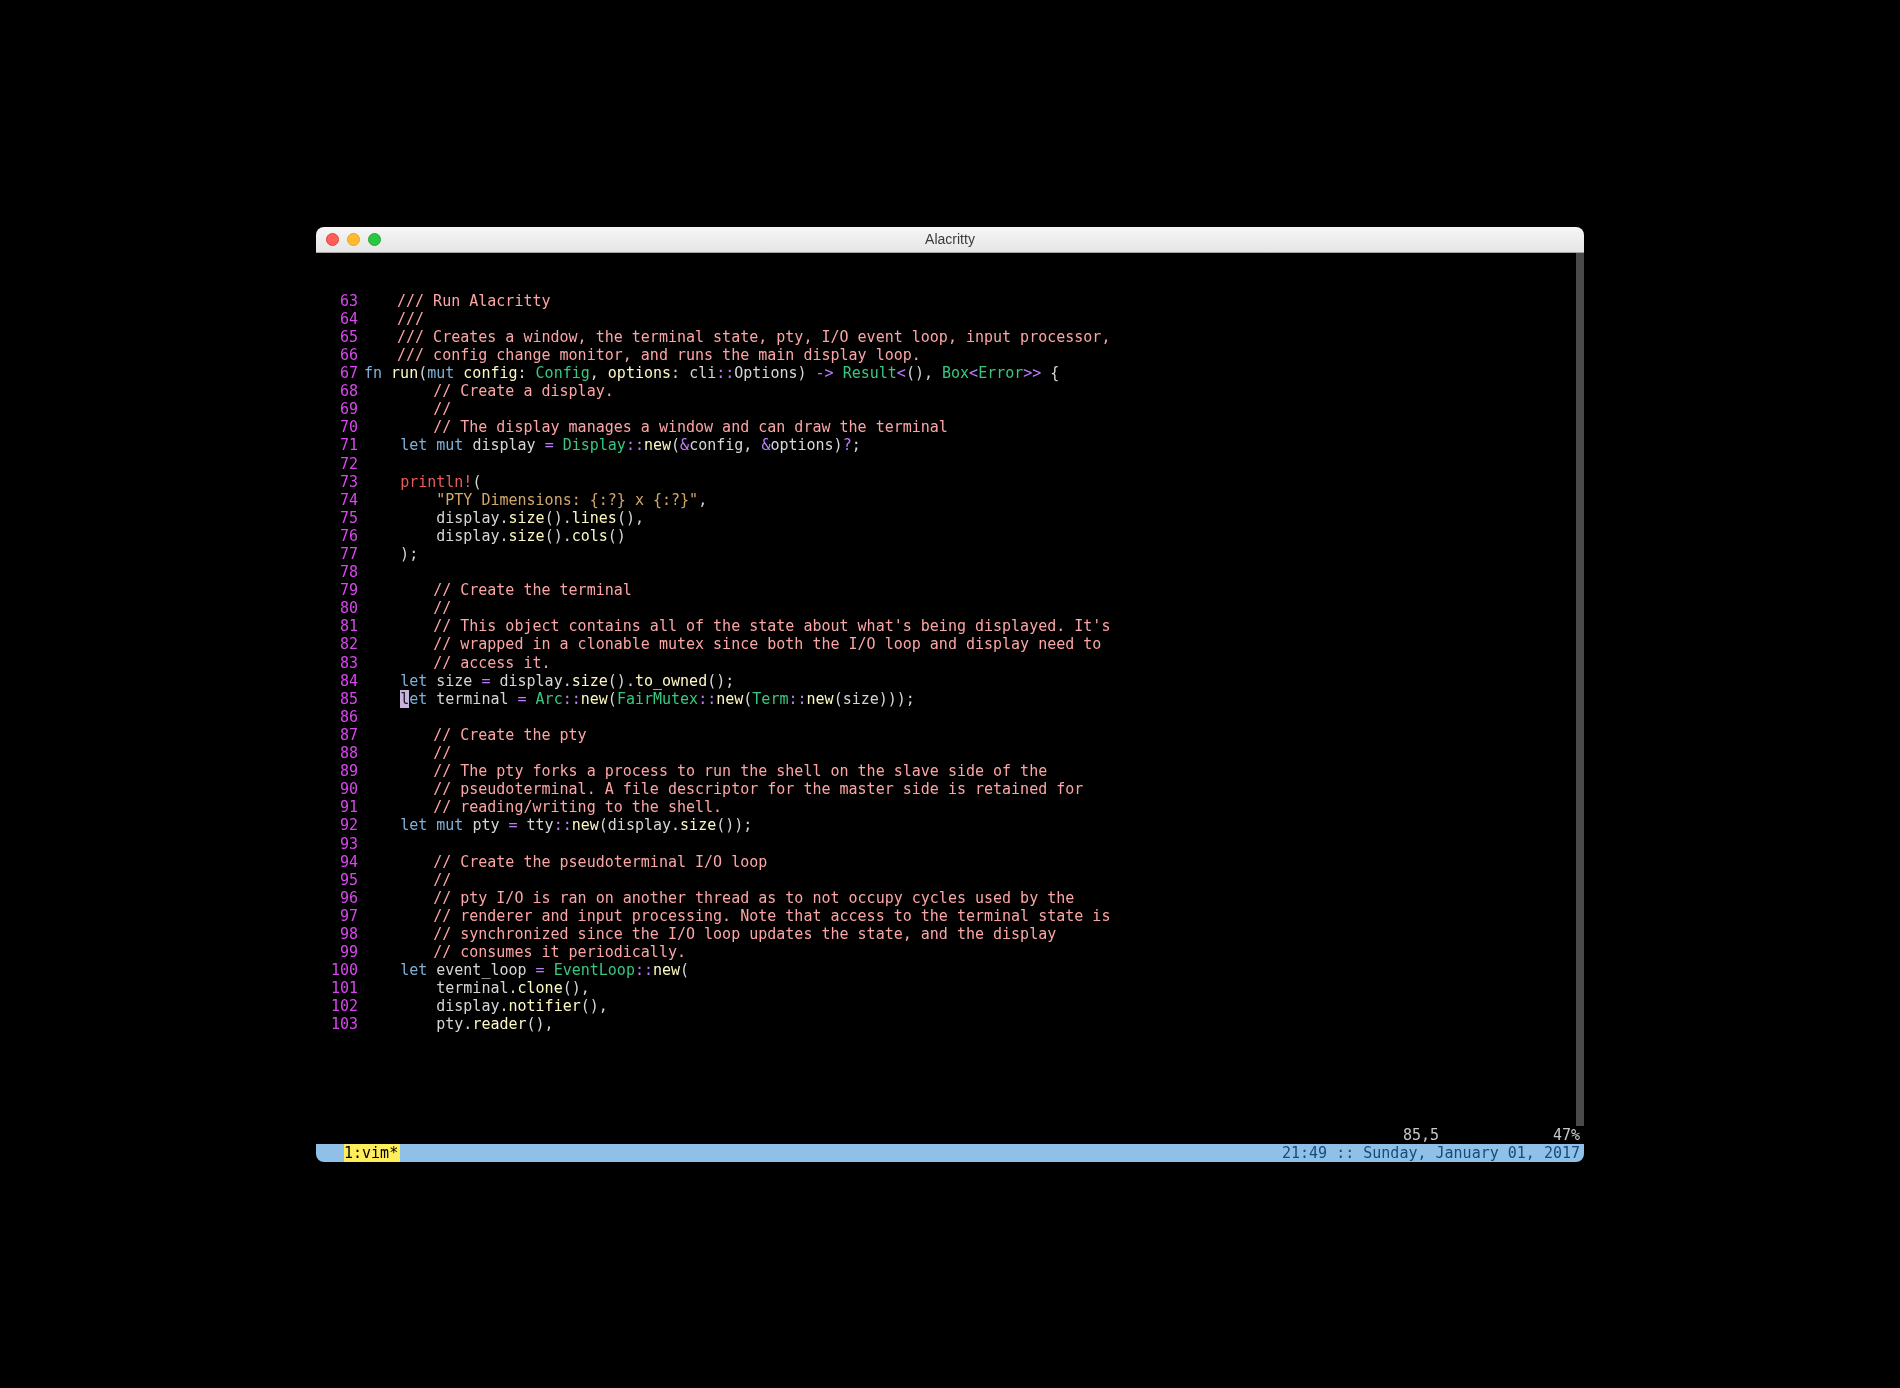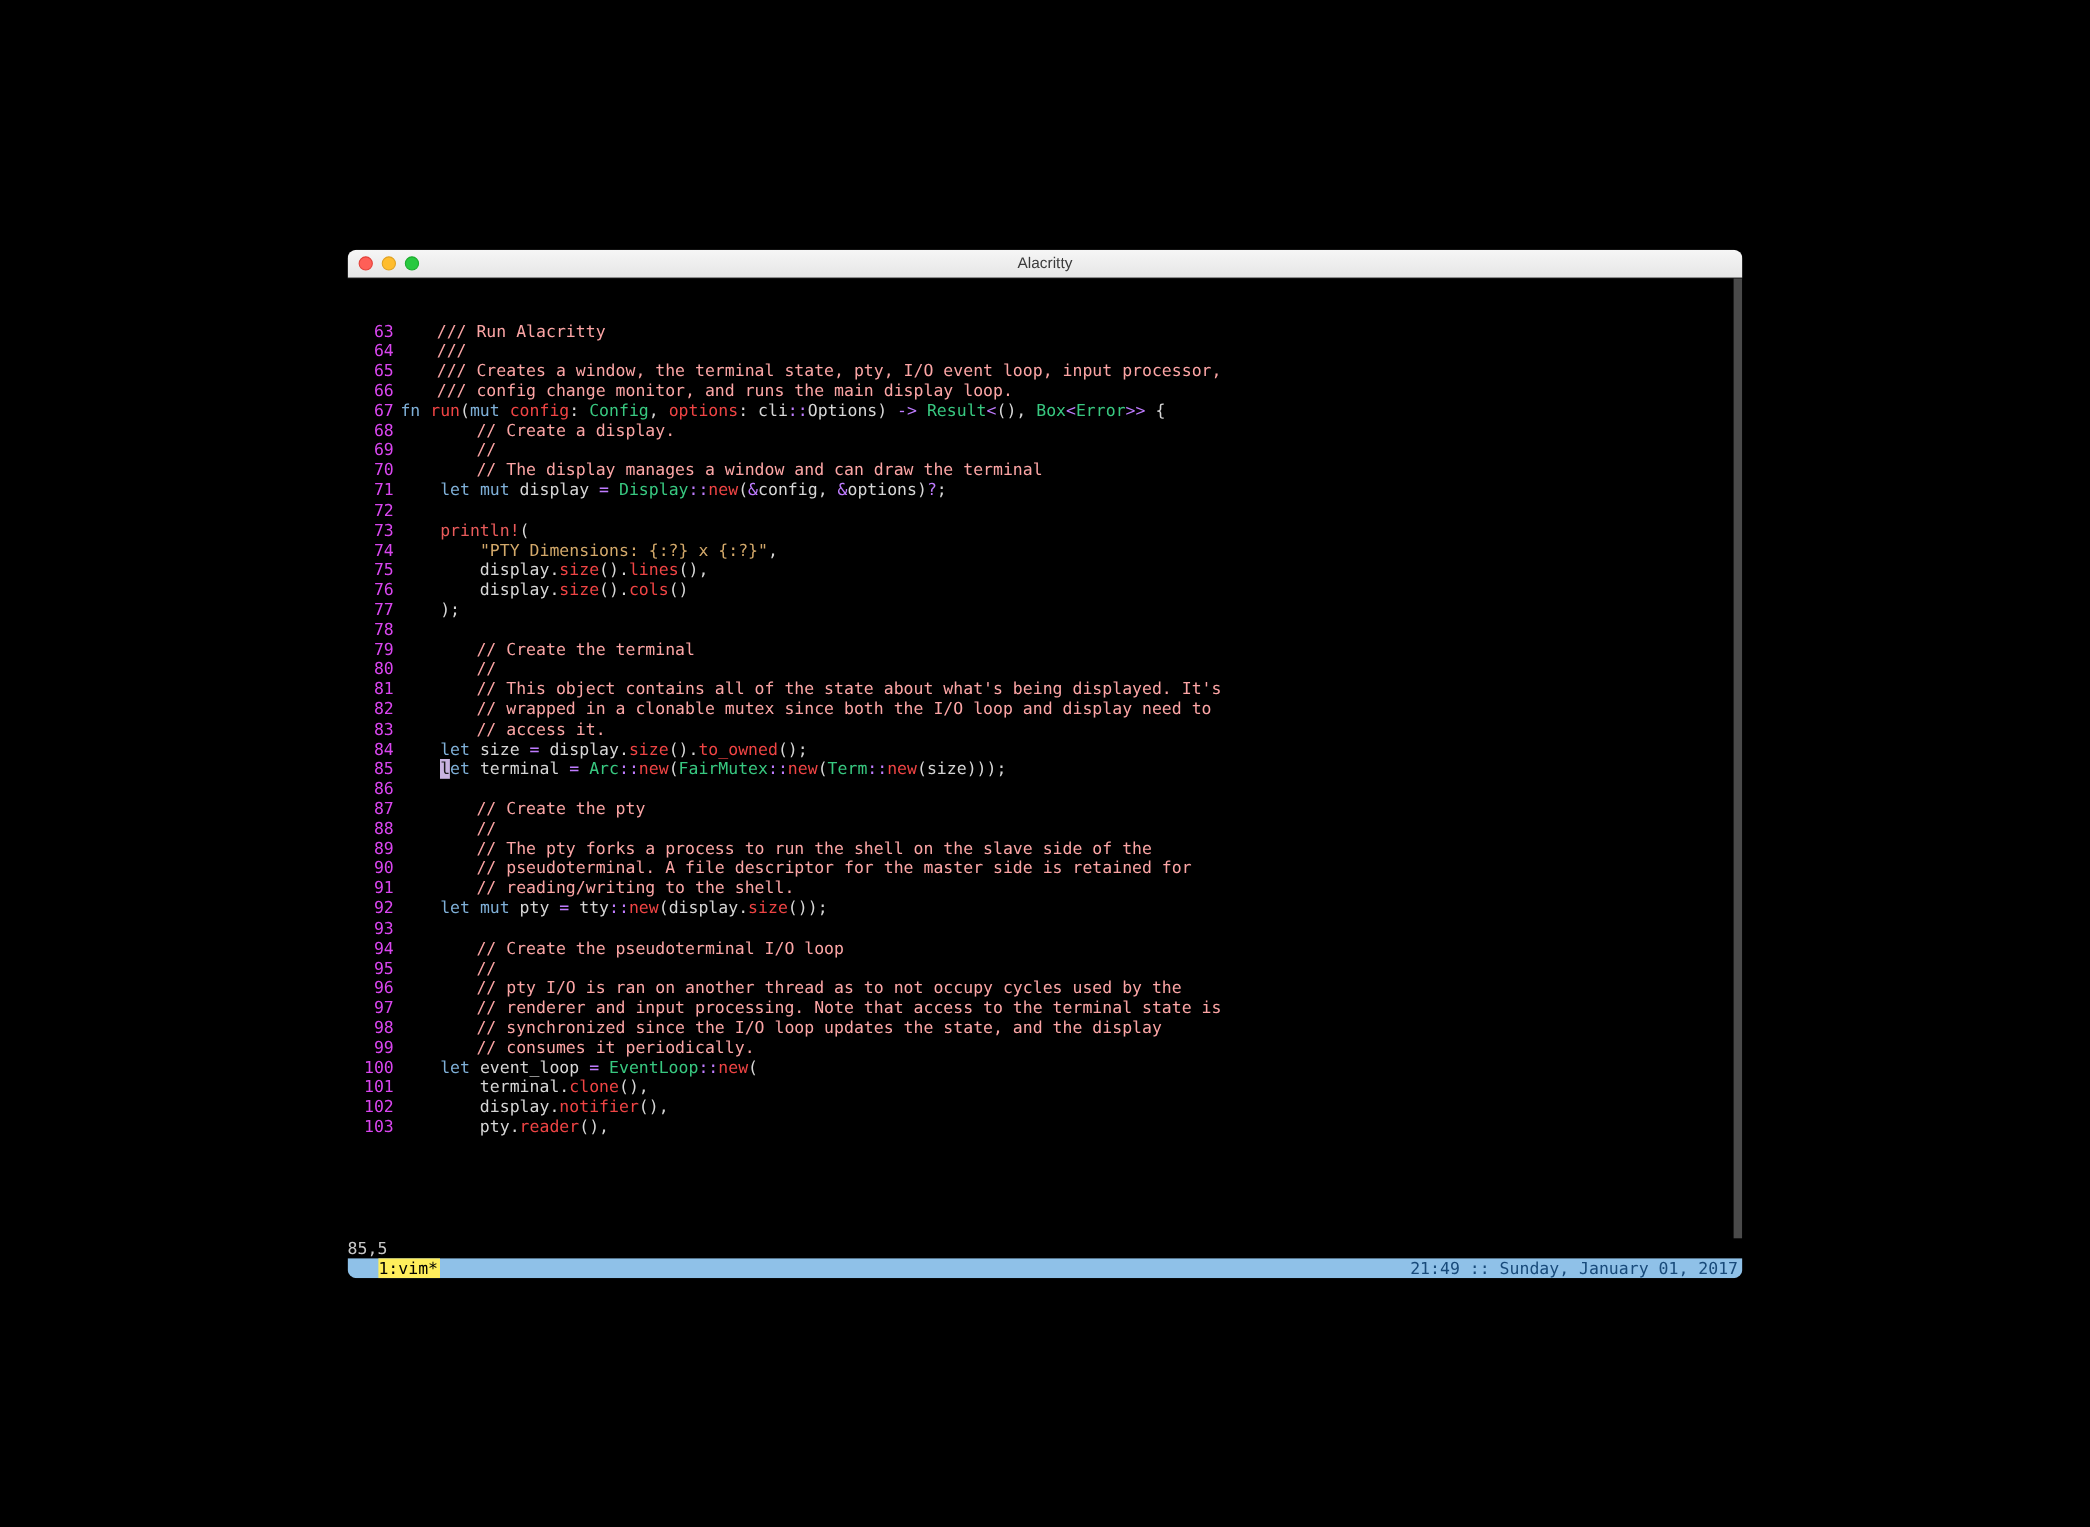--- a/index.html
+++ b/index.html
@@ -81,39 +81,38 @@
       text-align: right;
       padding-right: 0;
       flex: 0 0 auto;
       user-select: none;
     }
     .gap { width: 6px; flex: 0 0 auto; }
     .codetxt { flex: 1; color: #c0c0c0; }
     .c-comment { color: #fca5a5; margin-left: 33px; }
     .c-kw { color: #7fb0d8; } 
     .c-type { color: #38c880; } 
-    .c-fn { color: #ef4444; } 
+    .c-fn { color: #fef9c3; } 
     .c-op { color: #bf7cff; } 
     .c-macro { color: #e85a5a; } 
     .c-str { color: #d2a86a; } 
     .c-normal { color: #d6d6d6; }
     .c-ident { color: #d6d6d6; margin-top: 24px; }
     .cursor {
       background: #c8b3e0;
       color: #1b1b1b;
     }
     .vim-status {
       height: 18px;
       background: #000;
       color: #c8c8c8;
       display: flex;
       padding: 0 4px 0 0;
       font-size: 15px;
       line-height: 18px;
-      flex-direction: column;
     }
     .vim-left { flex: 1; }
     .vim-pos { white-space: pre; width: 150px; }
     .vim-pct { white-space: pre; }
     .tmux-status {
       height: 18px;
       background: #8fc1e8;
       color: #000;
       display: flex;
       font-size: 15px;

